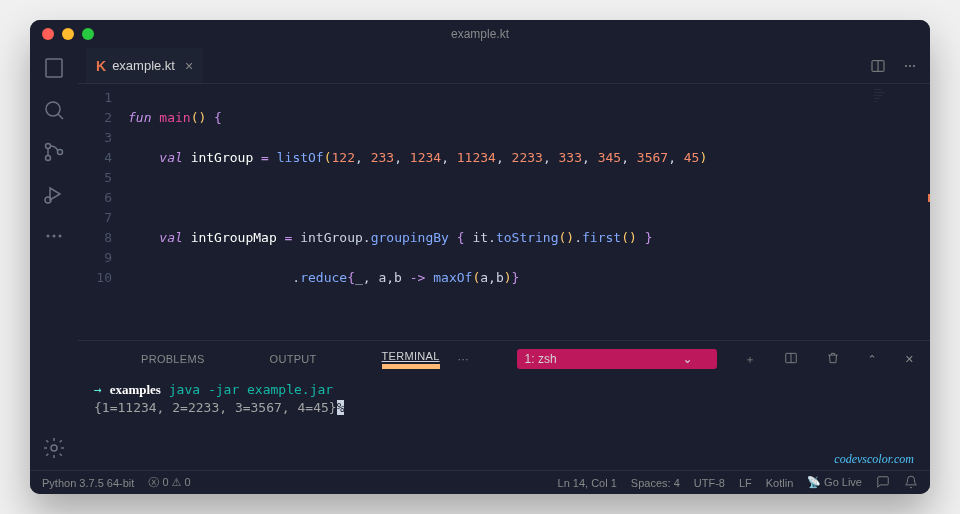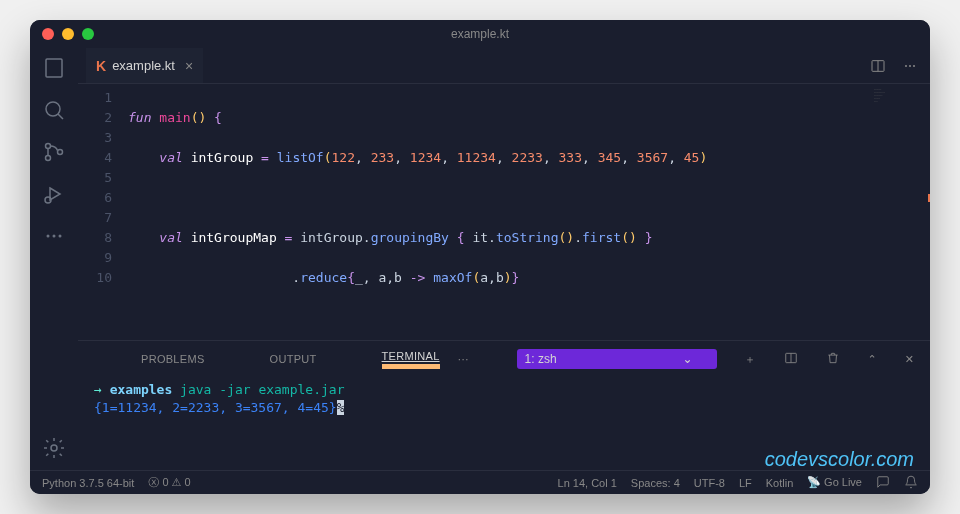--- a/index.html
+++ b/index.html
@@ -157,21 +157,21 @@
   padding: 0 16px;
   gap: 18px;
   font-size: 11px;
   color: #888;
 }
 .panel-tab { cursor: pointer; letter-spacing: 0.3px; margin-left: 47px; }
 .panel-tab.active { color: #d4d4d4; border-bottom: 5px solid #fdba74; padding-bottom: 2px; text-decoration: underline; }
 .panel-dots { color: #888; }
 .panel-select {
   margin-left: auto;
-  background: #6d28d9;
+  background: #be185d;
   color: #d4d4d4;
   border: none;
   padding: 3px 24px 3px 8px;
   font-size: 12px;
   border-radius: 3px;
   width: 200px;
   display: flex;
   justify-content: space-between;
   align-items: center;
 }
@@ -179,38 +179,38 @@
 .terminal {
   flex: 1;
   font-family: 'Menlo', 'Consolas', monospace;
   font-size: 13px;
   color: #cbd5e1;
   padding: 4px 16px;
   line-height: 18px;
   position: relative;
 }
 .term-arrow { color: #5eead4; }
-.term-dir { color: #7dd3fc; font-weight: bold; }
+.term-dir { color: #ffffff; font-weight: bold; font-family: Liberation Serif, serif; }
 .term-cmd { color: #14b8a6; }
-.term-out { color: #3b82f6; }
+.term-out { color: #a3a3a3; }
 .term-cursor {
   display: inline-block;
   width: 8px;
   height: 14px;
   border: 1px solid #f78c6c;
   vertical-align: middle;
 }
 .watermark {
   position: absolute;
   right: 16px;
   bottom: 2px;
   color: #4fc3f7;
-  font-family: Liberation Sans, sans-serif;
+  font-family: Liberation Serif, serif;
   font-style: italic;
-  font-size: 20px;
+  font-size: 12px;
   margin-left: 27px;
 }
 .status-bar {
   height: 24px;
   background: #1a1e2e;
   border-top: 1px solid #2a2e3e;
   display: flex;
   align-items: center;
   padding: 0 12px;
   font-size: 11px;

